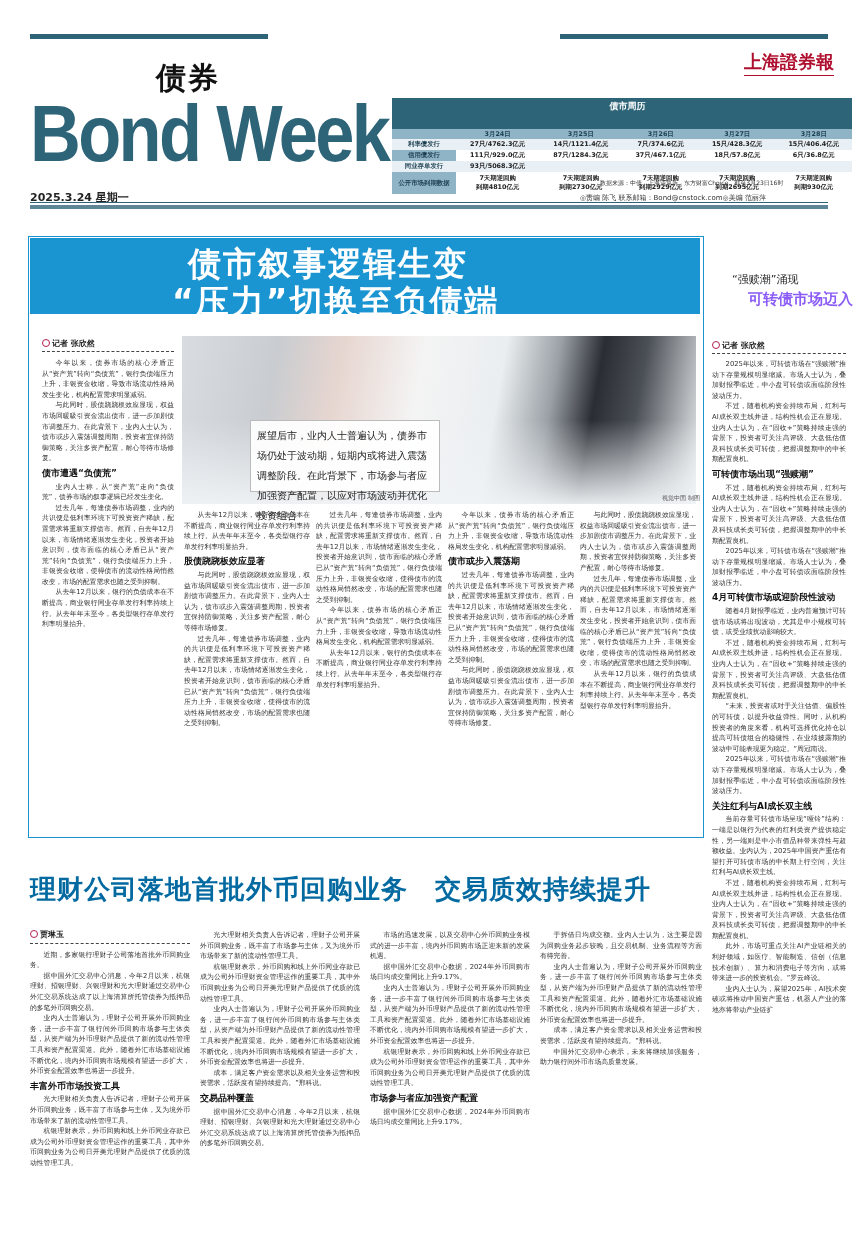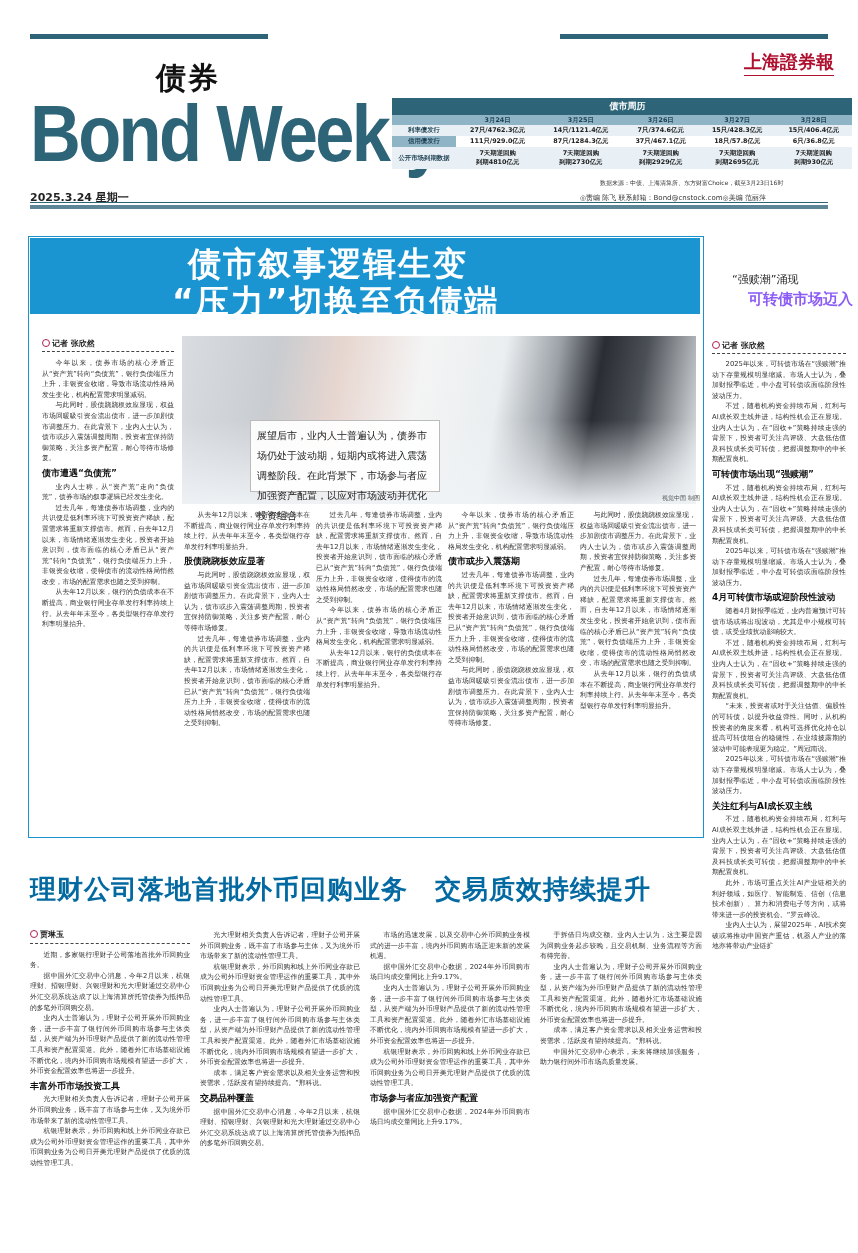--- a/index.html
+++ b/index.html
@@ -5,21 +5,21 @@
   html,body{margin:0;padding:0;background:#fff;}
   body{width:858px;height:1253px;position:relative;overflow:hidden;font-family:"DejaVu Sans","Liberation Sans",sans-serif;color:#222;}
   .abs{position:absolute;}
   .topline{position:absolute;left:30px;top:34px;width:238px;height:5px;background:#2e6478;}
   .topline-r{position:absolute;left:560px;top:34px;width:268px;height:5px;background:#2e6478;}
   .section-cn{left:156px;top:58px;font-family:"DejaVu Serif","Liberation Serif",serif;font-weight:bold;font-size:30px;letter-spacing:2px;color:#111;}
   .bond-weekly{left:30px;top:94px;font-family:"Liberation Sans","DejaVu Sans",sans-serif;font-weight:bold;font-size:80px;line-height:80px;color:#2e6478;letter-spacing:-3px;transform:scaleX(0.88);transform-origin:left top;}
   .paper-name{left:744px;top:50px;font-family:"DejaVu Serif","Liberation Serif",serif;font-weight:bold;font-size:18px;color:#b01030;border-bottom:1px solid #b01030;padding-bottom:1px;}
   .page-no{left:776px;top:74px;font-family:"Liberation Sans",sans-serif;font-size:14px;color:#ef4444;margin-top:46px;}
   .cal{left:392px;top:98px;width:460px;}
-  .cal-title{height:17px;background:#2e6478;color:#fff;font-size:9px;font-weight:bold;text-align:center;line-height:17px;padding-left:11px;}
+  .cal-title{height:31px;background:#2e6478;color:#fff;font-size:9px;font-weight:bold;text-align:center;line-height:17px;padding-left:11px;}
   table.cal-table{border-collapse:collapse;width:100%;font-size:6.4px;font-weight:bold;}
   .cal-table th{background:#8fb4c6;color:#1c3f50;height:10px;padding:0;font-weight:bold;}
   .cal-table td{height:11px;padding:0;text-align:center;color:#222;}
   .cal-table td.rowhead{background:#8fb4c6;color:#1c3f50;width:64px;}
   .cal-table tr:nth-child(even) td{background:#e8f0f6;}
   .cal-table tr.tall td{height:22px;line-height:9px;}
   .cal-source{left:600px;top:179px;font-size:6px;color:#333;}
   .date-line{left:30px;top:190px;font-size:11px;font-weight:bold;color:#222;}
   .editors{left:580px;top:193px;font-size:7px;color:#333;}
   .rule-a{left:30px;top:202px;width:798px;height:1px;background:#2e6478;}
@@ -73,20 +73,28 @@
       <td>15只/406.4亿元</td>
     </tr>
     <tr>
       <td class="rowhead">信用债发行</td>
       <td>111只/929.0亿元</td>
       <td>87只/1284.3亿元</td>
       <td>37只/467.1亿元</td>
       <td>18只/57.8亿元</td>
       <td>6只/36.8亿元</td>
     </tr>
+    <tr>
+      <td class="rowhead">同业存单发行</td>
+      <td>93只/5068.3亿元</td>
+      <td></td>
+      <td></td>
+      <td></td>
+      <td></td>
+    </tr>
     <tr class="tall">
       <td class="rowhead">公开市场到期数据</td>
       <td style="white-space:pre-line">7天期逆回购
 到期4810亿元</td>
       <td style="white-space:pre-line">7天期逆回购
 到期2730亿元</td>
       <td style="white-space:pre-line">7天期逆回购
 到期2929亿元</td>
       <td style="white-space:pre-line">7天期逆回购
 到期2695亿元</td>
@@ -159,20 +167,21 @@
     <p>不过，随着机构资金持续布局，红利与AI成长双主线并进，结构性机会正在显现。业内人士认为，在“固收+”策略持续走强的背景下，投资者可关注高评级、大盘低估值及科技成长类可转债，把握调整期中的中长期配置良机。</p>
     <div class="subhead">可转债市场出现“强赎潮”</div>
     <p>不过，随着机构资金持续布局，红利与AI成长双主线并进，结构性机会正在显现。业内人士认为，在“固收+”策略持续走强的背景下，投资者可关注高评级、大盘低估值及科技成长类可转债，把握调整期中的中长期配置良机。</p>
     <p>2025年以来，可转债市场在“强赎潮”推动下存量规模明显缩减。市场人士认为，叠加财报季临近，中小盘可转债或面临阶段性波动压力。</p>
     <div class="subhead">4月可转债市场或迎阶段性波动</div>
     <p>随着4月财报季临近，业内普遍预计可转债市场或将出现波动，尤其是中小规模可转债，或受业绩扰动影响较大。</p>
     <p>不过，随着机构资金持续布局，红利与AI成长双主线并进，结构性机会正在显现。业内人士认为，在“固收+”策略持续走强的背景下，投资者可关注高评级、大盘低估值及科技成长类可转债，把握调整期中的中长期配置良机。</p>
     <p>“未来，投资者或对于关注估值、偏股性的可转债，以提升收益弹性。同时，从机构投资者的角度来看，机构可选择优化持仓以提高可转债组合的稳健性，在业绩披露期的波动中可能表现更为稳定。”周冠南说。</p>
     <p>2025年以来，可转债市场在“强赎潮”推动下存量规模明显缩减。市场人士认为，叠加财报季临近，中小盘可转债或面临阶段性波动压力。</p>
     <div class="subhead">关注红利与AI成长双主线</div>
+    <p>当前存量可转债市场呈现“哑铃”结构：一端是以银行为代表的红利类资产提供稳定性，另一端则是中小市值品种带来弹性与超额收益。业内认为，2025年中国资产重估有望打开可转债市场的中长期上行空间，关注红利与AI成长双主线。</p>
     <p>不过，随着机构资金持续布局，红利与AI成长双主线并进，结构性机会正在显现。业内人士认为，在“固收+”策略持续走强的背景下，投资者可关注高评级、大盘低估值及科技成长类可转债，把握调整期中的中长期配置良机。</p>
     <p>此外，市场可重点关注AI产业链相关的利好领域，如医疗、智能制造、信创（信息技术创新）、算力和消费电子等方向，或将带来进一步的投资机会。”罗云峰说。</p>
     <p>业内人士认为，展望2025年，AI技术突破或将推动中国资产重估，机器人产业的落地亦将带动产业链扩</p>
   </div>
 </div>
 
 <div class="abs h2-title">理财公司落地首批外币回购业务　交易质效持续提升</div>
 <div class="abs" style="left:30px;top:914px;width:672px;display:flex;gap:10px;margin-top:16px;">
   <div class="col-text" style="width:160px;">
     <div class="byline" style="margin-bottom:6px;"><span class="dot"></span><span>贾琳玉</span></div>

